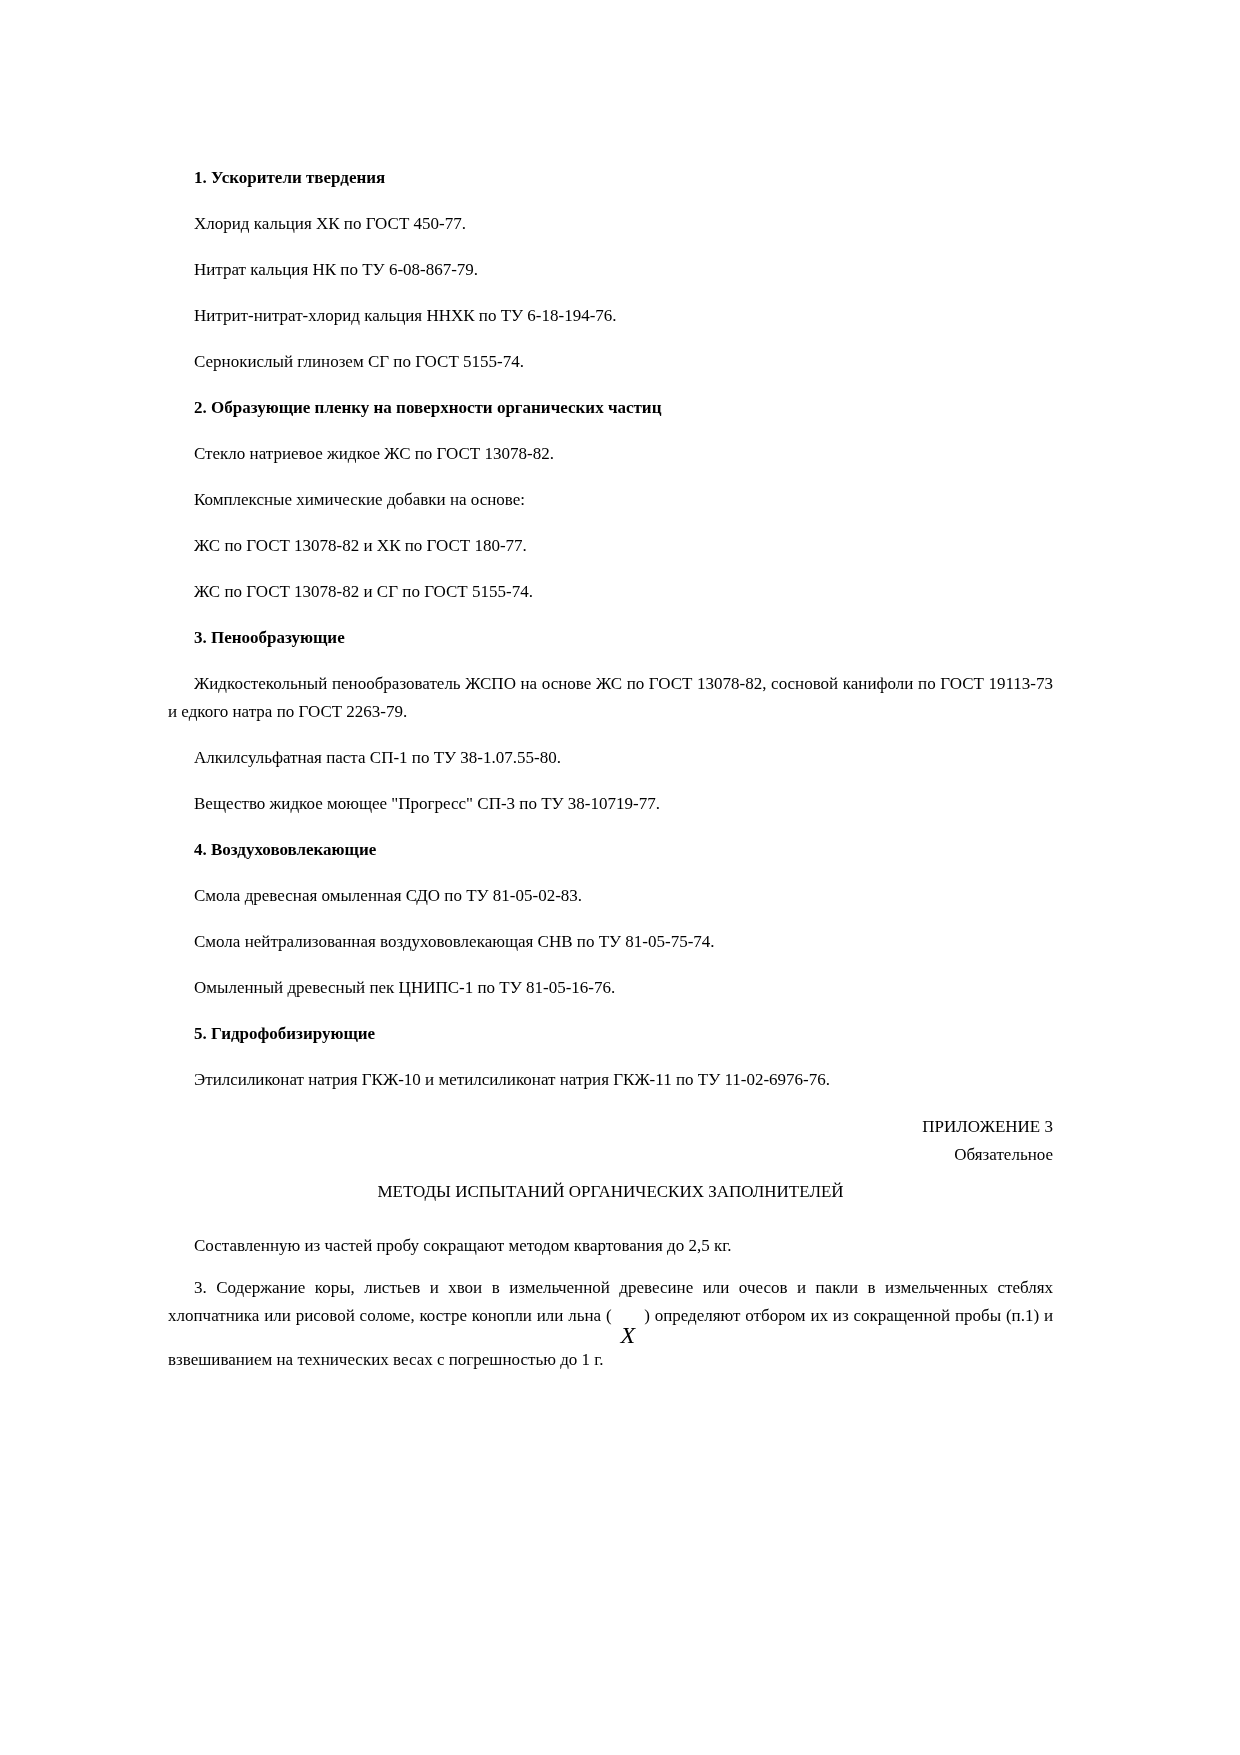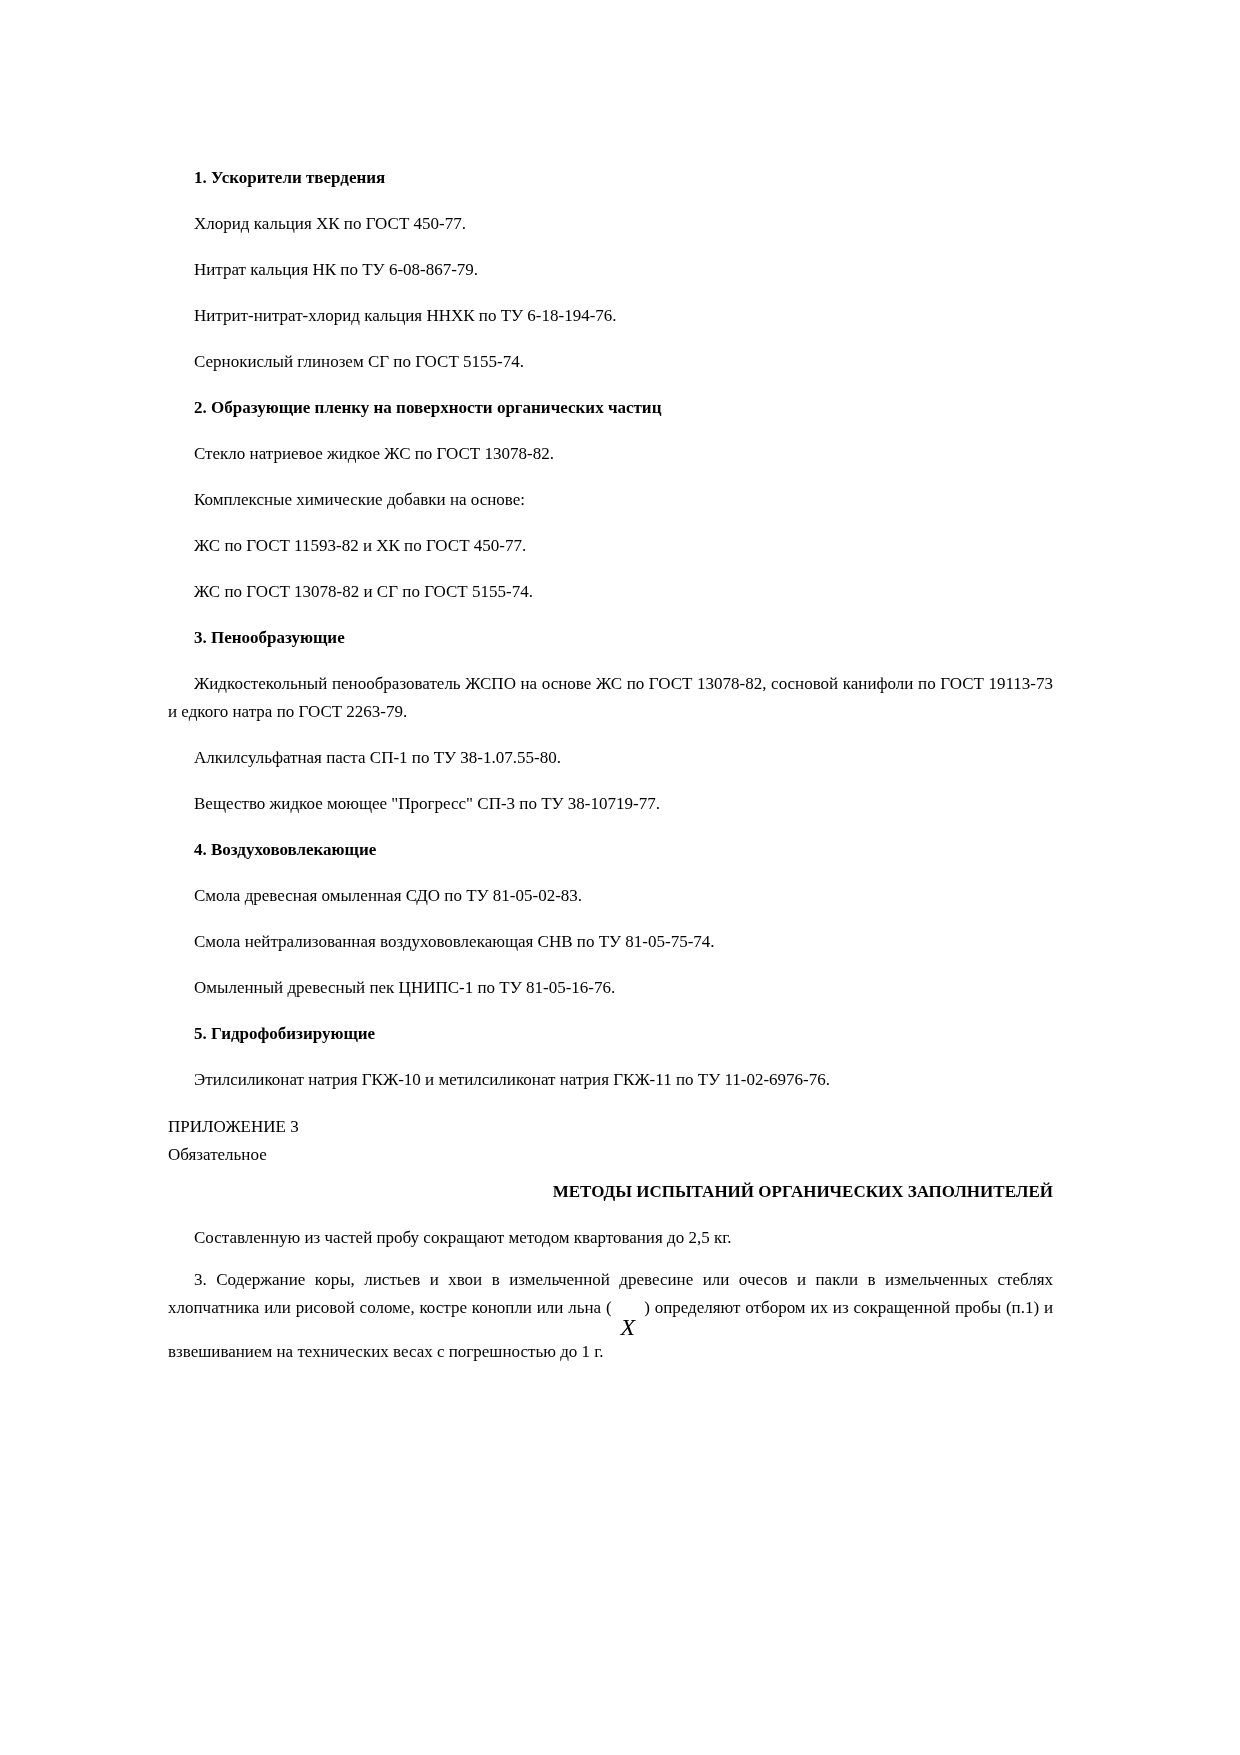--- a/index.html
+++ b/index.html
@@ -20,27 +20,28 @@
   }
   .para {
     line-height: 28px;
     text-indent: 26px;
     text-align: justify;
     margin: 0 0 18px 0;
   }
   .section-heading { font-weight: 700; }
   .appendix-head {
     margin: 19px 0 0 0;
+    text-align: right;
     line-height: 28px;
   }
   .appendix-title {
-    font-weight: 700;
-    text-align: right;
+    font-weight: 400;
+    text-align: center;
     line-height: 28px;
-    margin: 9px 0 18px 0;
+    margin: 9px 0 26px 0;
   }
   .appendix-para { margin-bottom: 14px; }
   .formula-var {
     display: inline-block;
     font-style: italic;
     font-size: 24px;
     line-height: 22px;
     vertical-align: -22px;
     margin: 0 9px;
     text-indent: 0;
@@ -56,21 +57,21 @@
     <p class="para">Хлорид кальция ХК по ГОСТ 450-77.</p>
     <p class="para">Нитрат кальция НК по ТУ 6-08-867-79.</p>
     <p class="para">Нитрит-нитрат-хлорид кальция ННХК по ТУ 6-18-194-76.</p>
     <p class="para">Сернокислый глинозем СГ по ГОСТ 5155-74.</p>
   </section>
 
   <section>
     <p class="para section-heading">2. Образующие пленку на поверхности органических частиц</p>
     <p class="para">Стекло натриевое жидкое ЖС по ГОСТ 13078-82.</p>
     <p class="para">Комплексные химические добавки на основе:</p>
-    <p class="para">ЖС по ГОСТ 11593-82 и ХК по ГОСТ 450-77.</p>
+    <p class="para">ЖС по ГОСТ 13078-82 и ХК по ГОСТ 180-77.</p>
     <p class="para">ЖС по ГОСТ 13078-82 и СГ по ГОСТ 5155-74.</p>
   </section>
 
   <section>
     <p class="para section-heading">3. Пенообразующие</p>
     <p class="para">Жидкостекольный пенообразователь ЖСПО на основе ЖС по ГОСТ 13078-82, сосновой канифоли по ГОСТ 19113-73 и едкого натра по ГОСТ 2263-79.</p>
     <p class="para">Алкилсульфатная паста СП-1 по ТУ 38-1.07.55-80.</p>
     <p class="para">Вещество жидкое моющее "Прогресс" СП-3 по ТУ 38-10719-77.</p>
   </section>
 

